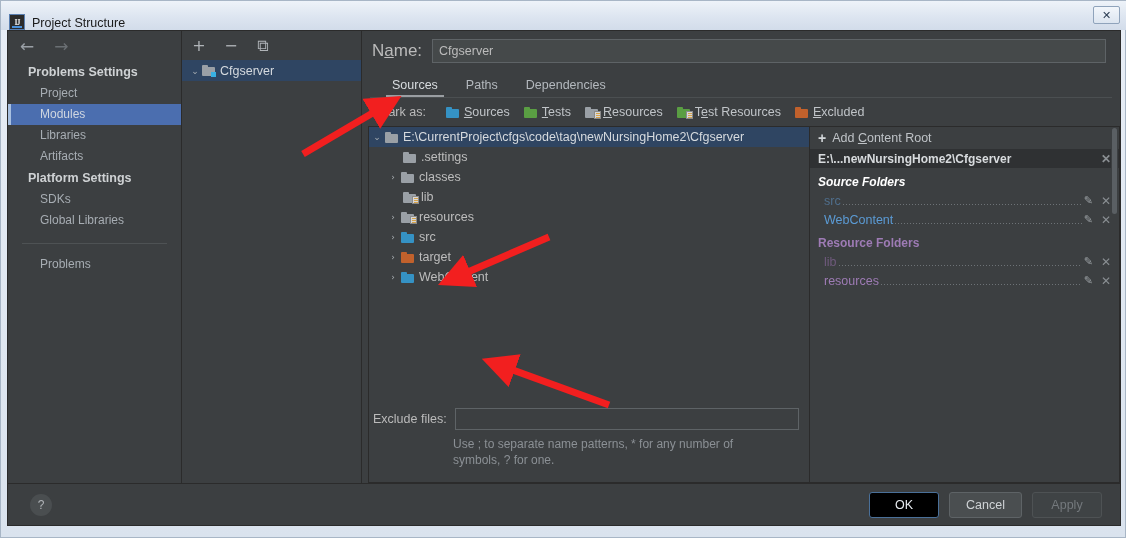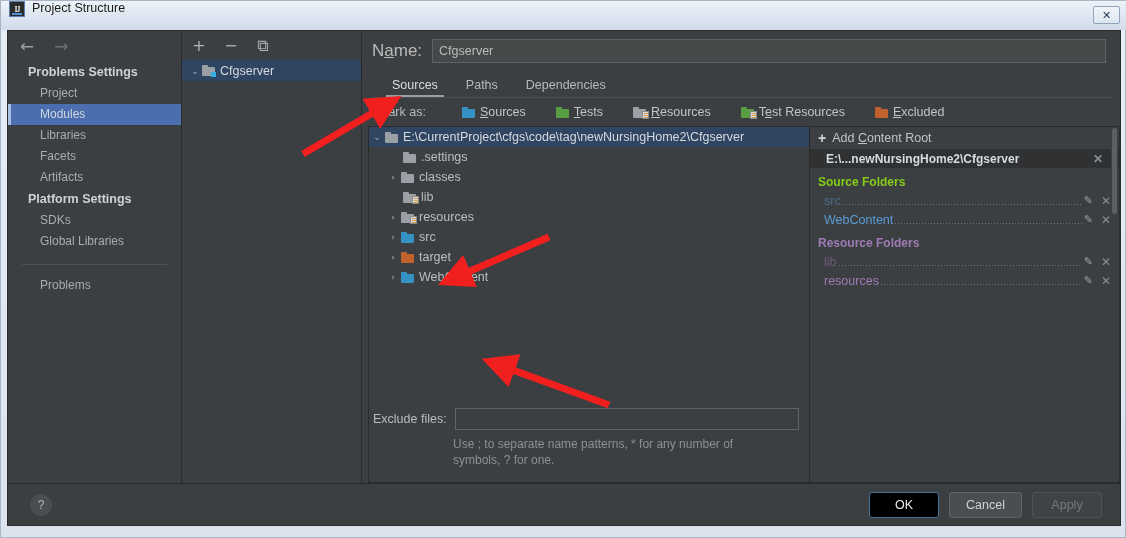--- a/index.html
+++ b/index.html
@@ -15,21 +15,21 @@
     position: absolute; left: 0; top: 0;
     width: 1126px; height: 538px;
     background: linear-gradient(to bottom, #e8eef6 0%, #dae3ee 100%);
     border: 1px solid #a8b6c6;
   }
 
   
   #titlebar {
     position: absolute; left: 0; top: 0; width: 1126px; height: 29px;
     background: linear-gradient(to bottom, #eef3f9 0%, #dde5f0 55%, #d2dcea 100%);
-    display: flex; align-items: flex-start;
+    display: flex; align-items: flex-end;
   }
   #app-icon {
     width: 16px; height: 16px; margin-left: 8px; margin-right: 7px;
     background: #2b2b2b; border: 1px solid #5a7fb0;
     color: #e8e8e8; font-size: 8px; font-weight: bold;
     display: flex; align-items: center; justify-content: center;
     letter-spacing: -1px;
     font-family: "Liberation Serif", serif;
     position: relative;
   }
@@ -204,21 +204,21 @@
   #lang-select .hint { color: #8b9196; margin-left: 4px; }
   .caret-down {
     position: absolute; right: 7px; top: 50%; margin-top: -2px;
     width: 0; height: 0;
     border-left: 5px solid transparent; border-right: 5px solid transparent;
     border-top: 5px solid #b5babd;
   }
 
   #markas-row {
     height: 28px; display: flex; align-items: center;
-    padding-left: 16px; gap: 16px; font-size: 12.5px; color: #bbbbbb; text-align: center;
+    padding-left: 16px; gap: 0; font-size: 12.5px; color: #bbbbbb; text-align: center;
   }
   #markas-label { margin-right: 20px; }
   .mark-item {
     display: flex; align-items: center; margin-right: 14px;
   }
   .mark-item .txt { color: #c0c4c8; }
 
   
   #panes { flex: 1; display: flex; margin: 0 0 0 6px; }
   #tree-pane {
@@ -258,29 +258,29 @@
     position: relative;
   }
   #add-root {
     height: 22px; display: flex; align-items: center;
     padding-left: 8px; gap: 6px;
     font-size: 12.5px; color: #bfc3c7;
   }
   #add-root .plus { color: #d2d6d9; font-size: 14px; line-height: 1; font-weight: bold; }
   #root-chip {
     height: 19px; background: #2f3133;
-    display: flex; align-items: center; padding: 0 16px;
+    display: flex; align-items: center; padding: 0 8px;
     font-size: 12px; font-weight: bold; color: #d8dbde;
   }
   #root-chip .x { margin-left: auto; color: #8a8f93; font-size: 12px; }
   .folders-head {
     font-size: 12px; font-weight: bold;
     padding: 7px 0 2px 8px;
   }
-  .src-head { color: #84cc16; }
+  .src-head { color: #ffffff; font-style: italic; }
   .res-head { color: #9e7bb5; }
   .folder-row {
     height: 19px; display: flex; align-items: center;
     padding: 0 8px 0 14px; font-size: 12.5px;
   }
   .folder-row .nm { white-space: nowrap; }
   .folder-row .dots {
     flex: 1; height: 1px; margin: 0 2px 2px 2px;
     background-image: linear-gradient(to right, #6d7276 1px, transparent 1px);
     background-size: 3px 1px; background-repeat: repeat-x;
@@ -343,21 +343,20 @@
       <div id="sidebar">
         <div id="nav-arrows">
           <span class="nav-arrow">←</span>
           <span class="nav-arrow dim">→</span>
         </div>
 
         <div class="sb-group">Problems Settings</div>
         <div class="sb-item">Project</div>
         <div class="sb-item selected">Modules</div>
         <div class="sb-item">Libraries</div>
-        <div class="sb-item">Facets</div>
         <div class="sb-item">Artifacts</div>
 
         <div class="sb-group">Platform Settings</div>
         <div class="sb-item">SDKs</div>
         <div class="sb-item">Global Libraries</div>
 
         <div id="sb-divider"></div>
         <div class="sb-item" id="sb-problems">Problems</div>
       </div>
 

